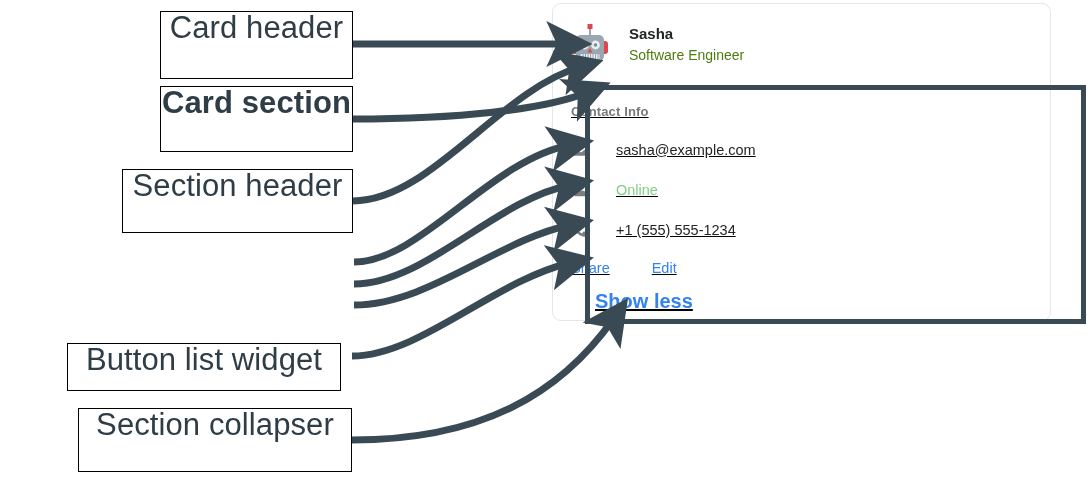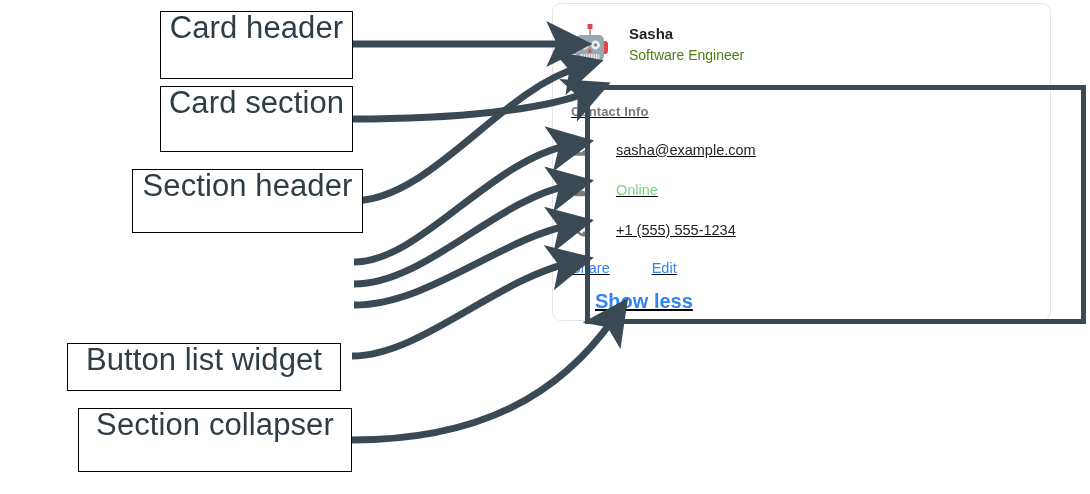--- a/index.html
+++ b/index.html
@@ -106,25 +106,25 @@
 
     <path d="M352,356 C420,356 495,280 570,263" fill="none" stroke="#3a4a55" stroke-width="7" marker-end="url(#ah)"></path>
 
     <path d="M352,440 C480,440 560,395 614,318" fill="none" stroke="#3a4a55" stroke-width="7" marker-end="url(#ah)"></path>
   </svg>
 
   <div class="label-box" style="left:160px;top:11px;width:193px;height:68px;">
     <span>Card header</span>
   </div>
 
-  <div class="label-box" style="left:160px;top:86px;width:193px;height:66px;">
+  <div class="label-box" style="left:160px;top:86px;width:193px;height:66px;font-weight:bold;">
     <span>Card section</span>
   </div>
 
-  <div class="label-box" style="left:132px;top:169px;width:231px;height:64px;">
+  <div class="label-box" style="left:122px;top:169px;width:231px;height:64px;">
     <span>Section header</span>
   </div>
 
 
   <div class="label-box" style="left:67px;top:331px;width:274px;height:48px;margin-top:12px;">
     <span>Button list widget</span>
   </div>
 
   <div class="label-box" style="left:78px;top:408px;width:274px;height:64px;">
     <span>Section collapser</span>

